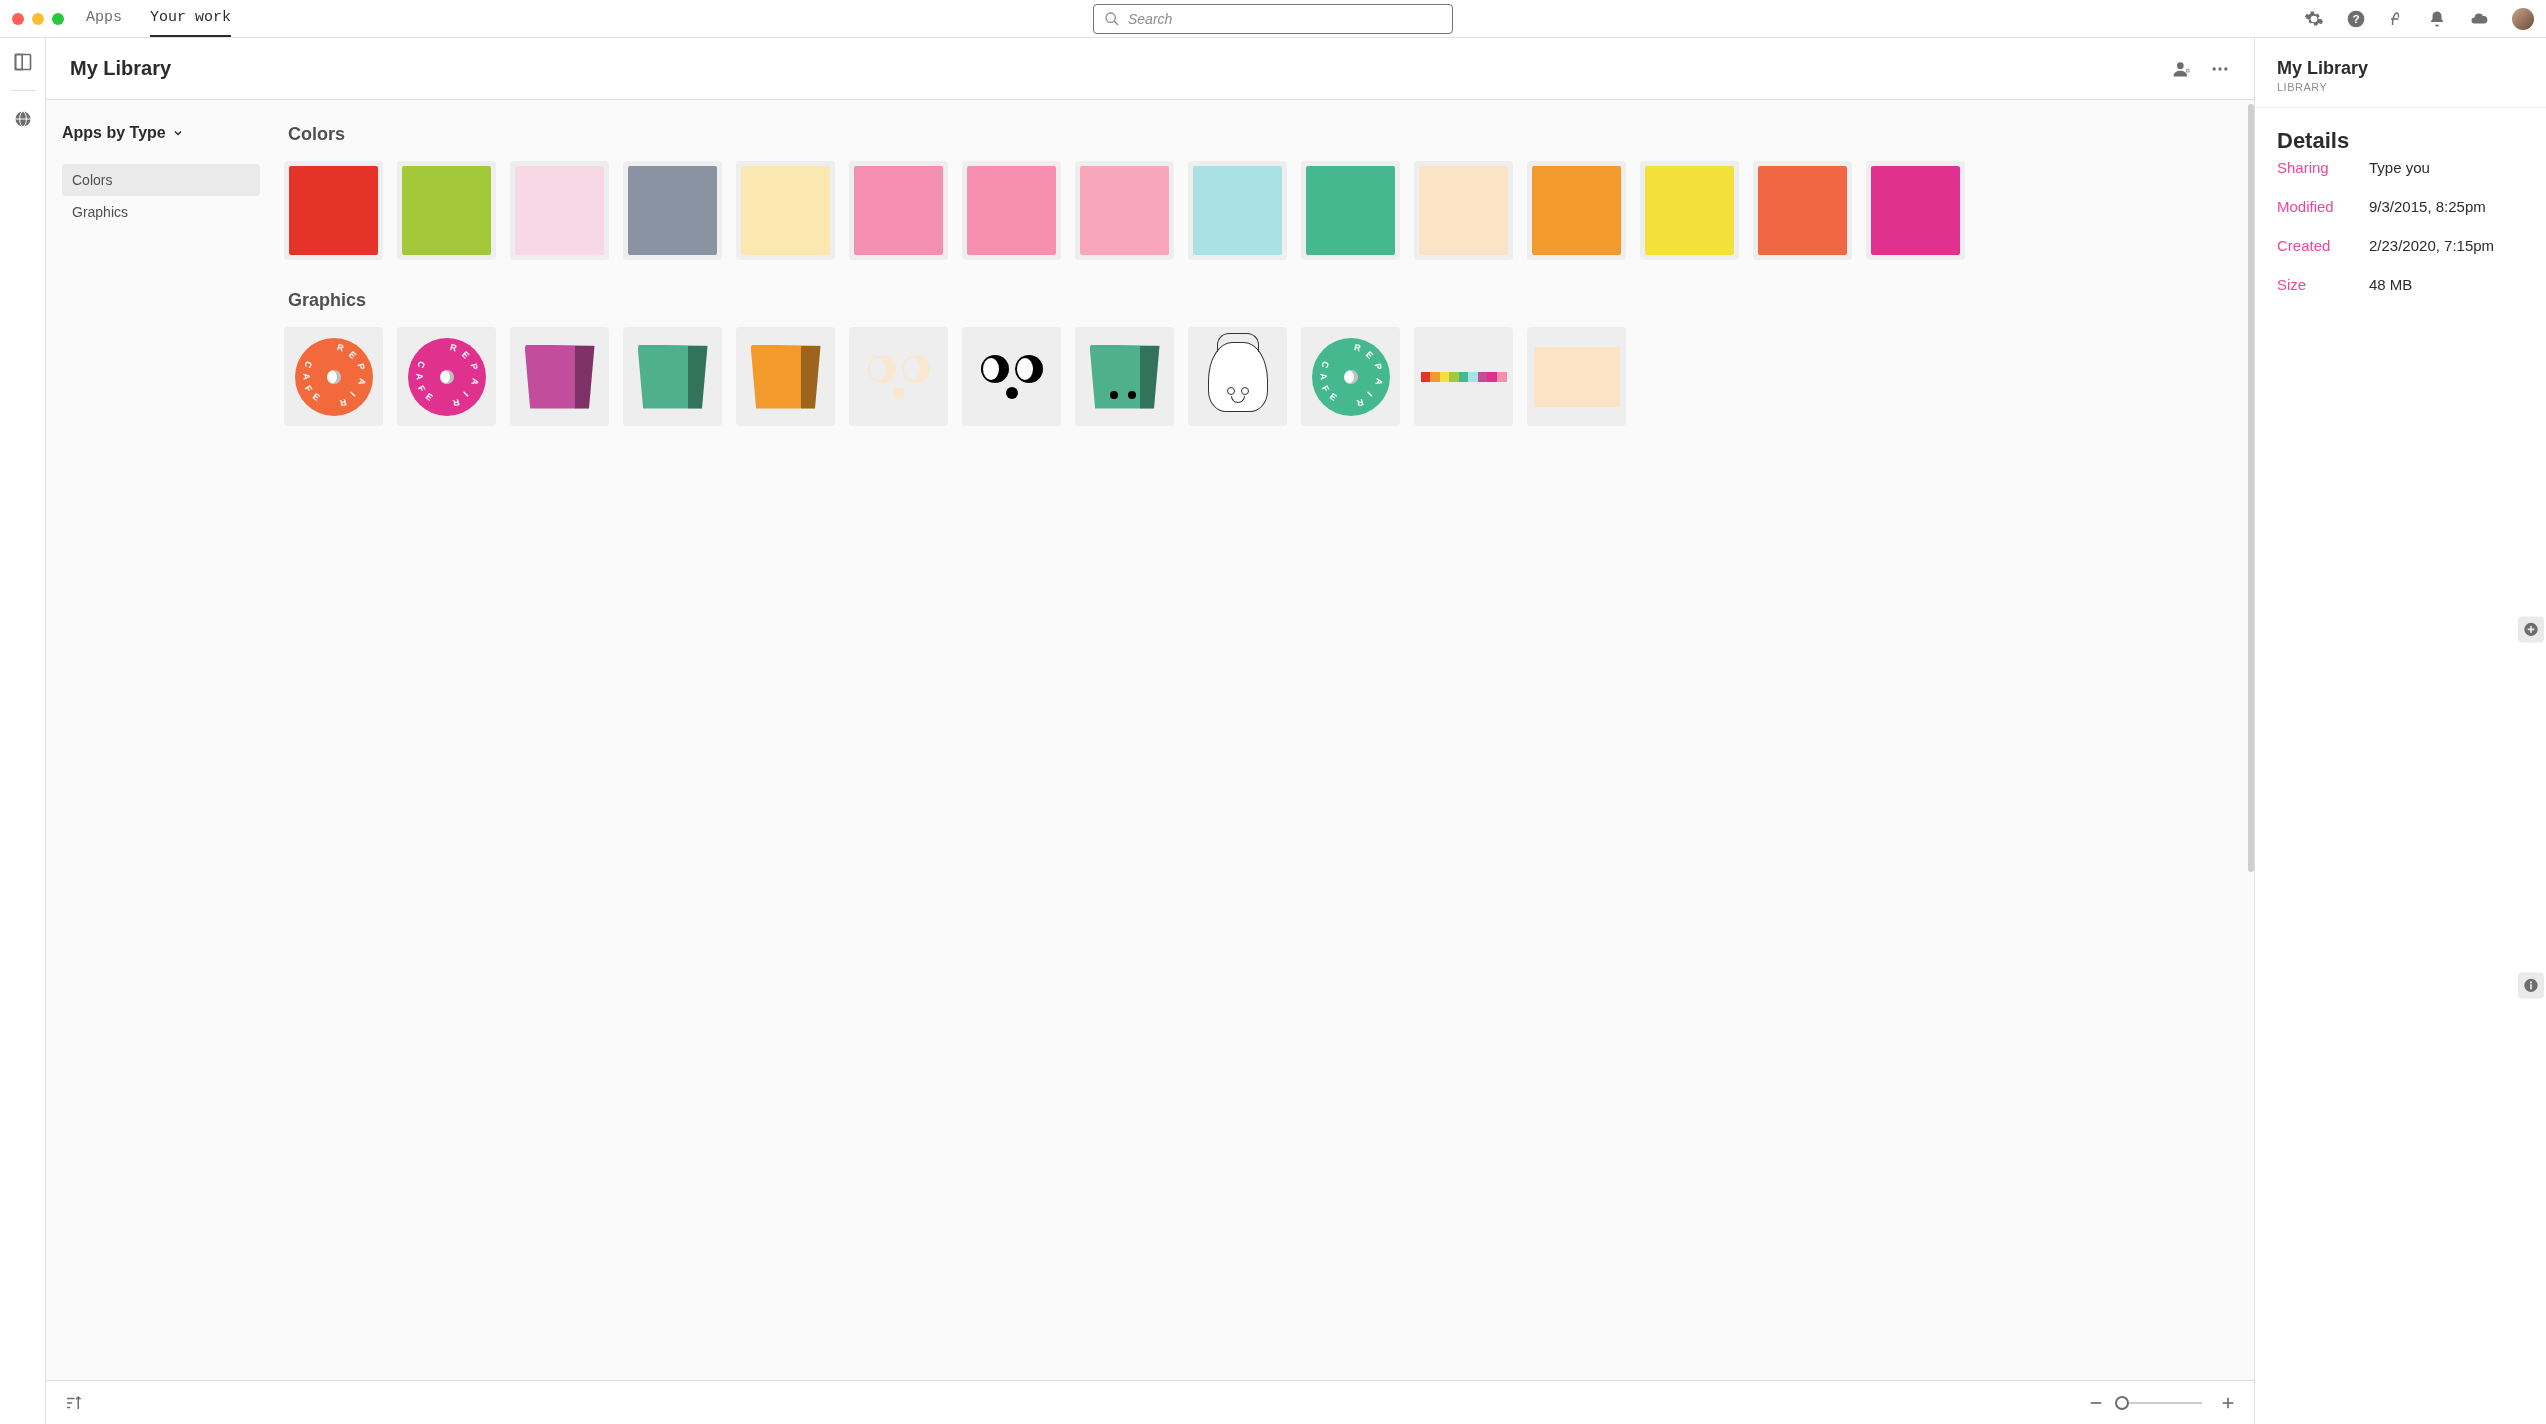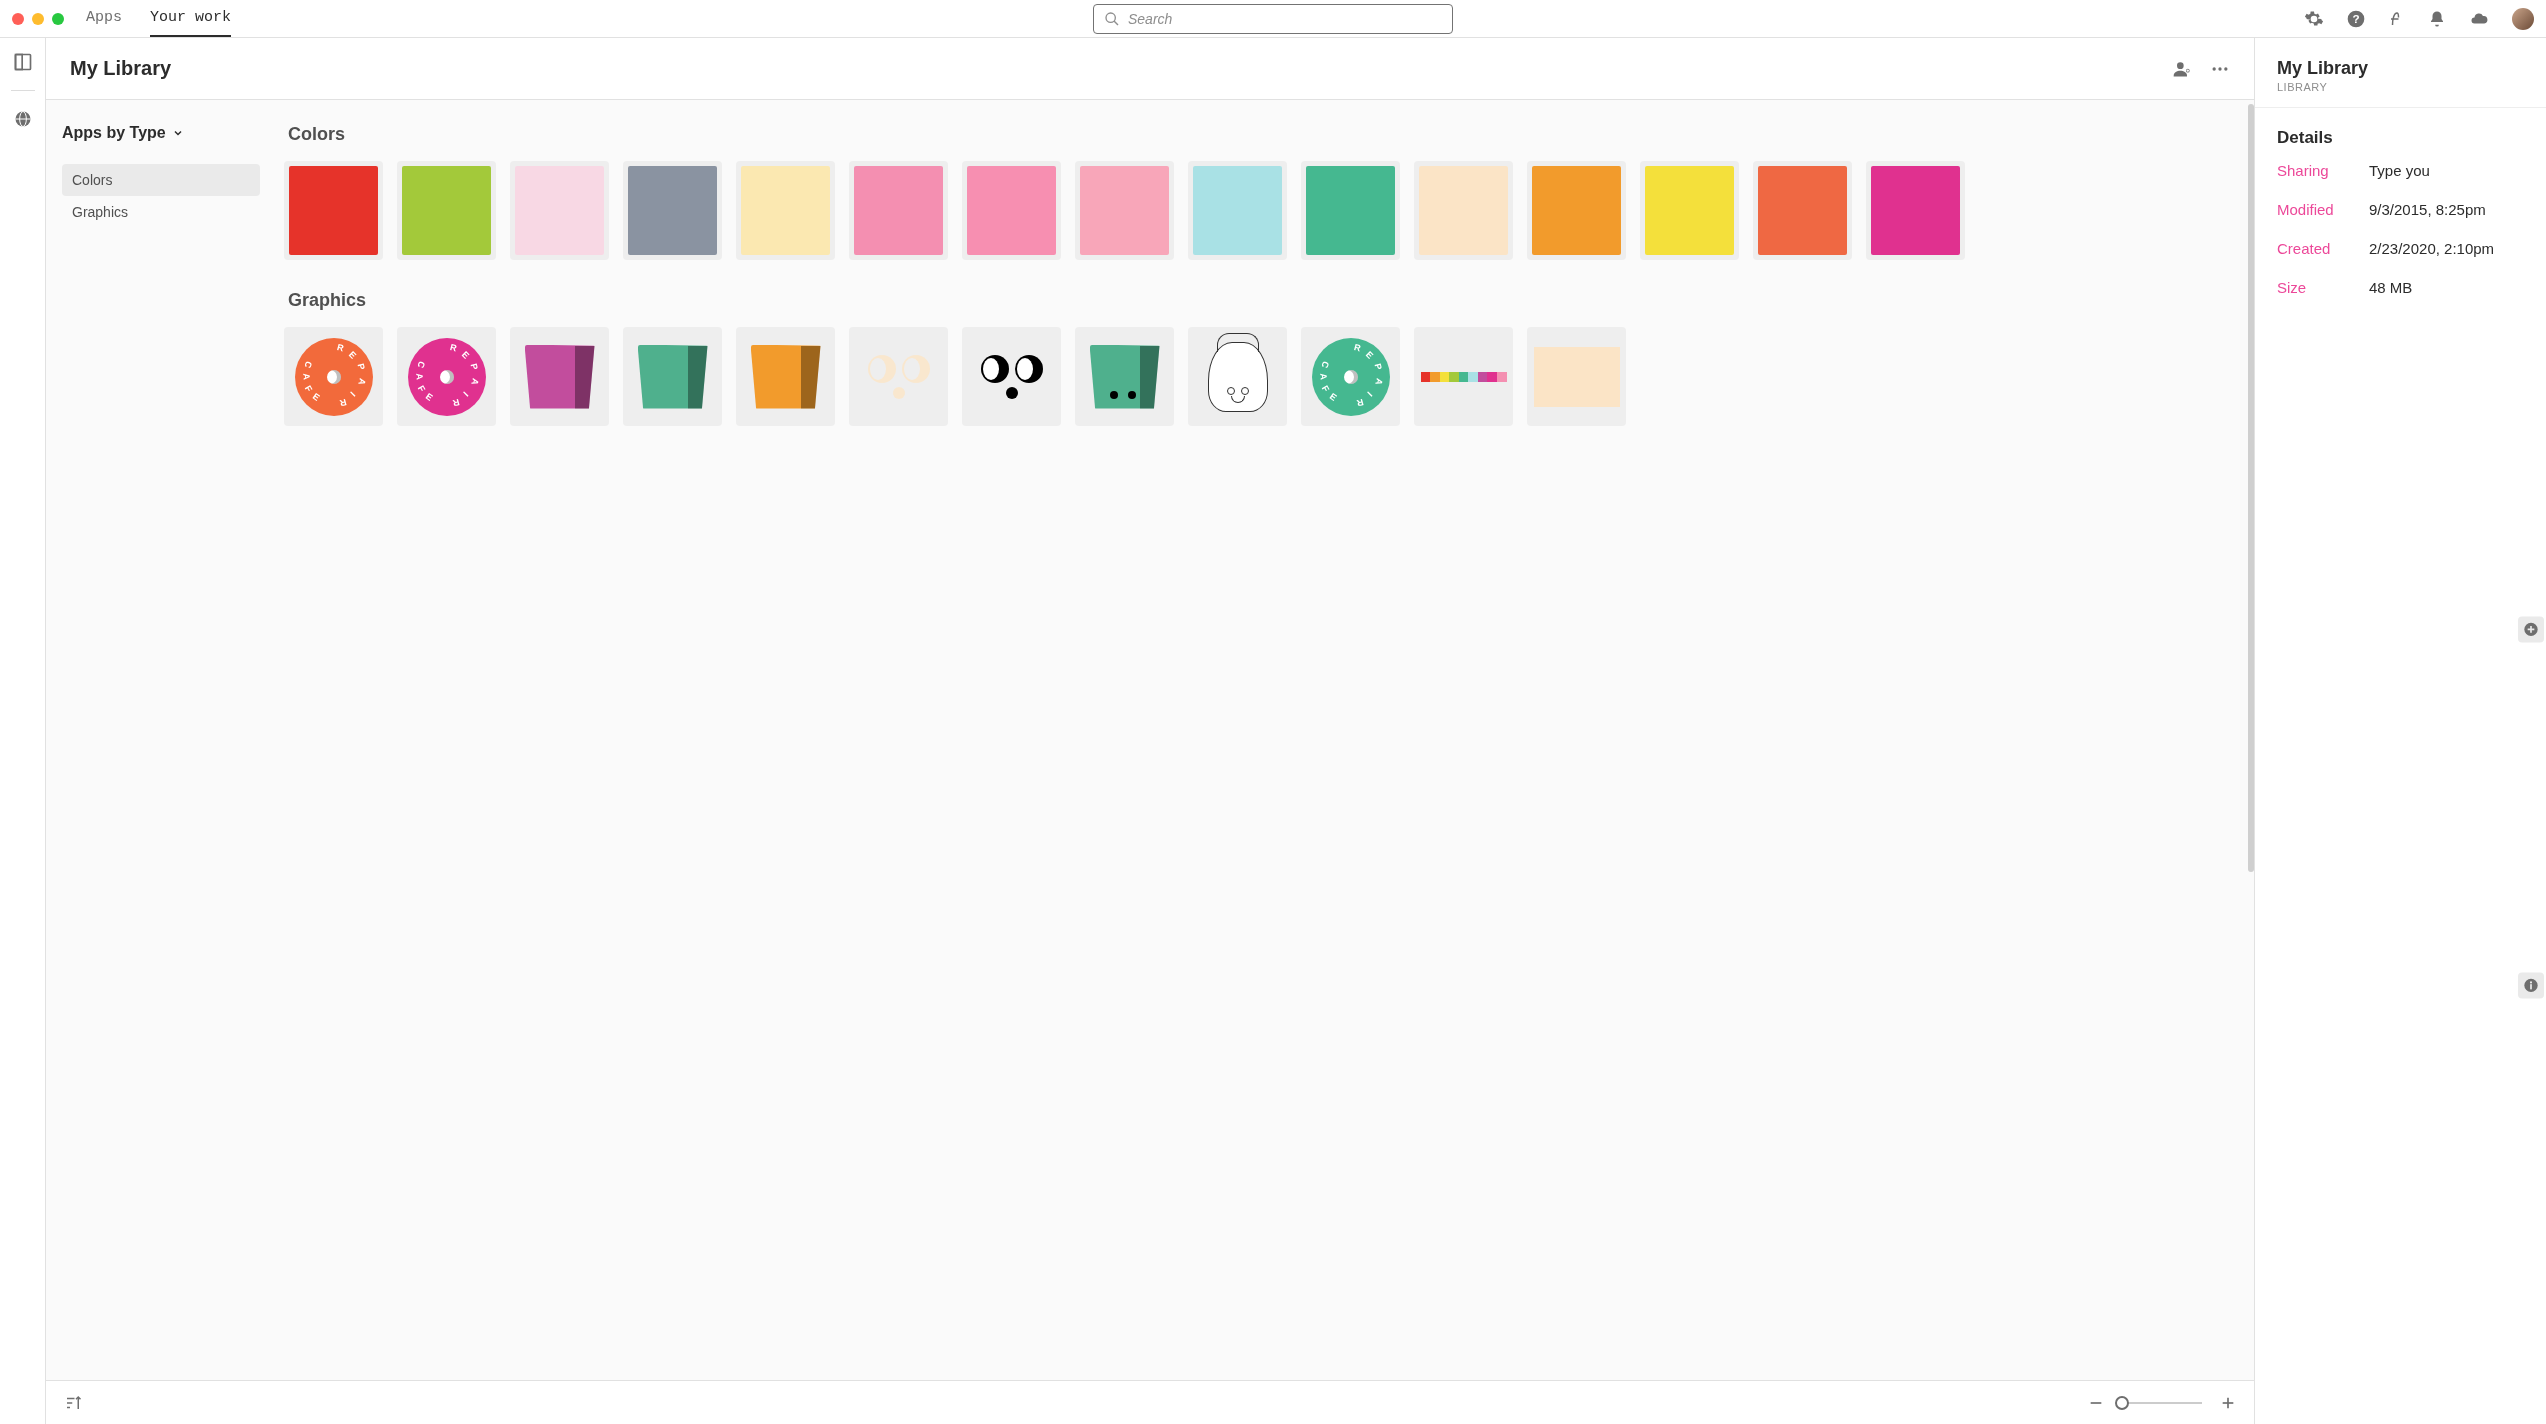--- a/index.html
+++ b/index.html
@@ -80,21 +80,21 @@
 .footerbar { height:44px; border-top:1px solid #e1e1e1; background:#fff; display:flex; align-items:center; padding:0 18px; }
 .footerbar .right { margin-left:auto; display:flex; align-items:center; gap:18px; color:#6e6e6e; }
 .slider { width:80px; height:2px; background:#ccc; position:relative; }
 .slider .knob { position:absolute; left:0; top:50%; transform:translate(-50%,-50%); width:14px; height:14px; border:2px solid #6e6e6e; border-radius:50%; background:#fff; }
 
 .rightpanel { width:292px; border-left:1px solid #e1e1e1; background:#fff; display:flex; flex-direction:column; }
 .rphead { padding:20px 22px 14px; border-bottom:1px solid #eee; }
 .rphead h2 { font-size:18px; font-weight:700; }
 .rphead .sub { font-size:11px; color:#8e8e8e; letter-spacing:.5px; margin-top:2px; }
 .rpbody { padding:20px 22px; }
-.rpbody h3 { font-size:17px; font-weight:700; margin-bottom:14px; }
+.rpbody h3 { font-size:22px; font-weight:700; margin-bottom:5px; }
 .dl { display:grid; grid-template-columns: 92px 1fr; row-gap:22px; font-size:15px; }
 .dl .k { color:#ec4899; }
 
 .edgebuttons { position:absolute; right:0; top:50%; width:30px; display:flex; flex-direction:column; align-items:center; gap:330px; transform:translateY(-30%); }
 .edgebuttons .btn { width:26px; height:26px; background:#eaeaea; border-radius:4px; display:flex; align-items:center; justify-content:center; color:#6e6e6e; cursor:pointer; }
 
 svg { display:block; }
 .ic { display:inline-flex; }
 </style>
 </head>
@@ -417,21 +417,21 @@
       <div class="sub">LIBRARY</div>
     </div>
     <div class="rpbody">
       <h3>Details</h3>
       <div class="dl">
         <div class="k">Sharing</div>
         <div>Type you</div>
         <div class="k">Modified</div>
         <div>9/3/2015, 8:25pm</div>
         <div class="k">Created</div>
-        <div>2/23/2020, 2:10pm</div>
+        <div>2/23/2020, 7:15pm</div>
         <div class="k">Size</div>
         <div>48 MB</div>
       </div>
     </div>
   </div>
 
   <div class="edgebuttons">
     <div class="btn">
       <svg width="16" height="16" viewBox="0 0 24 24" fill="#6e6e6e">
           <circle cx="12" cy="12" r="10"></circle>

